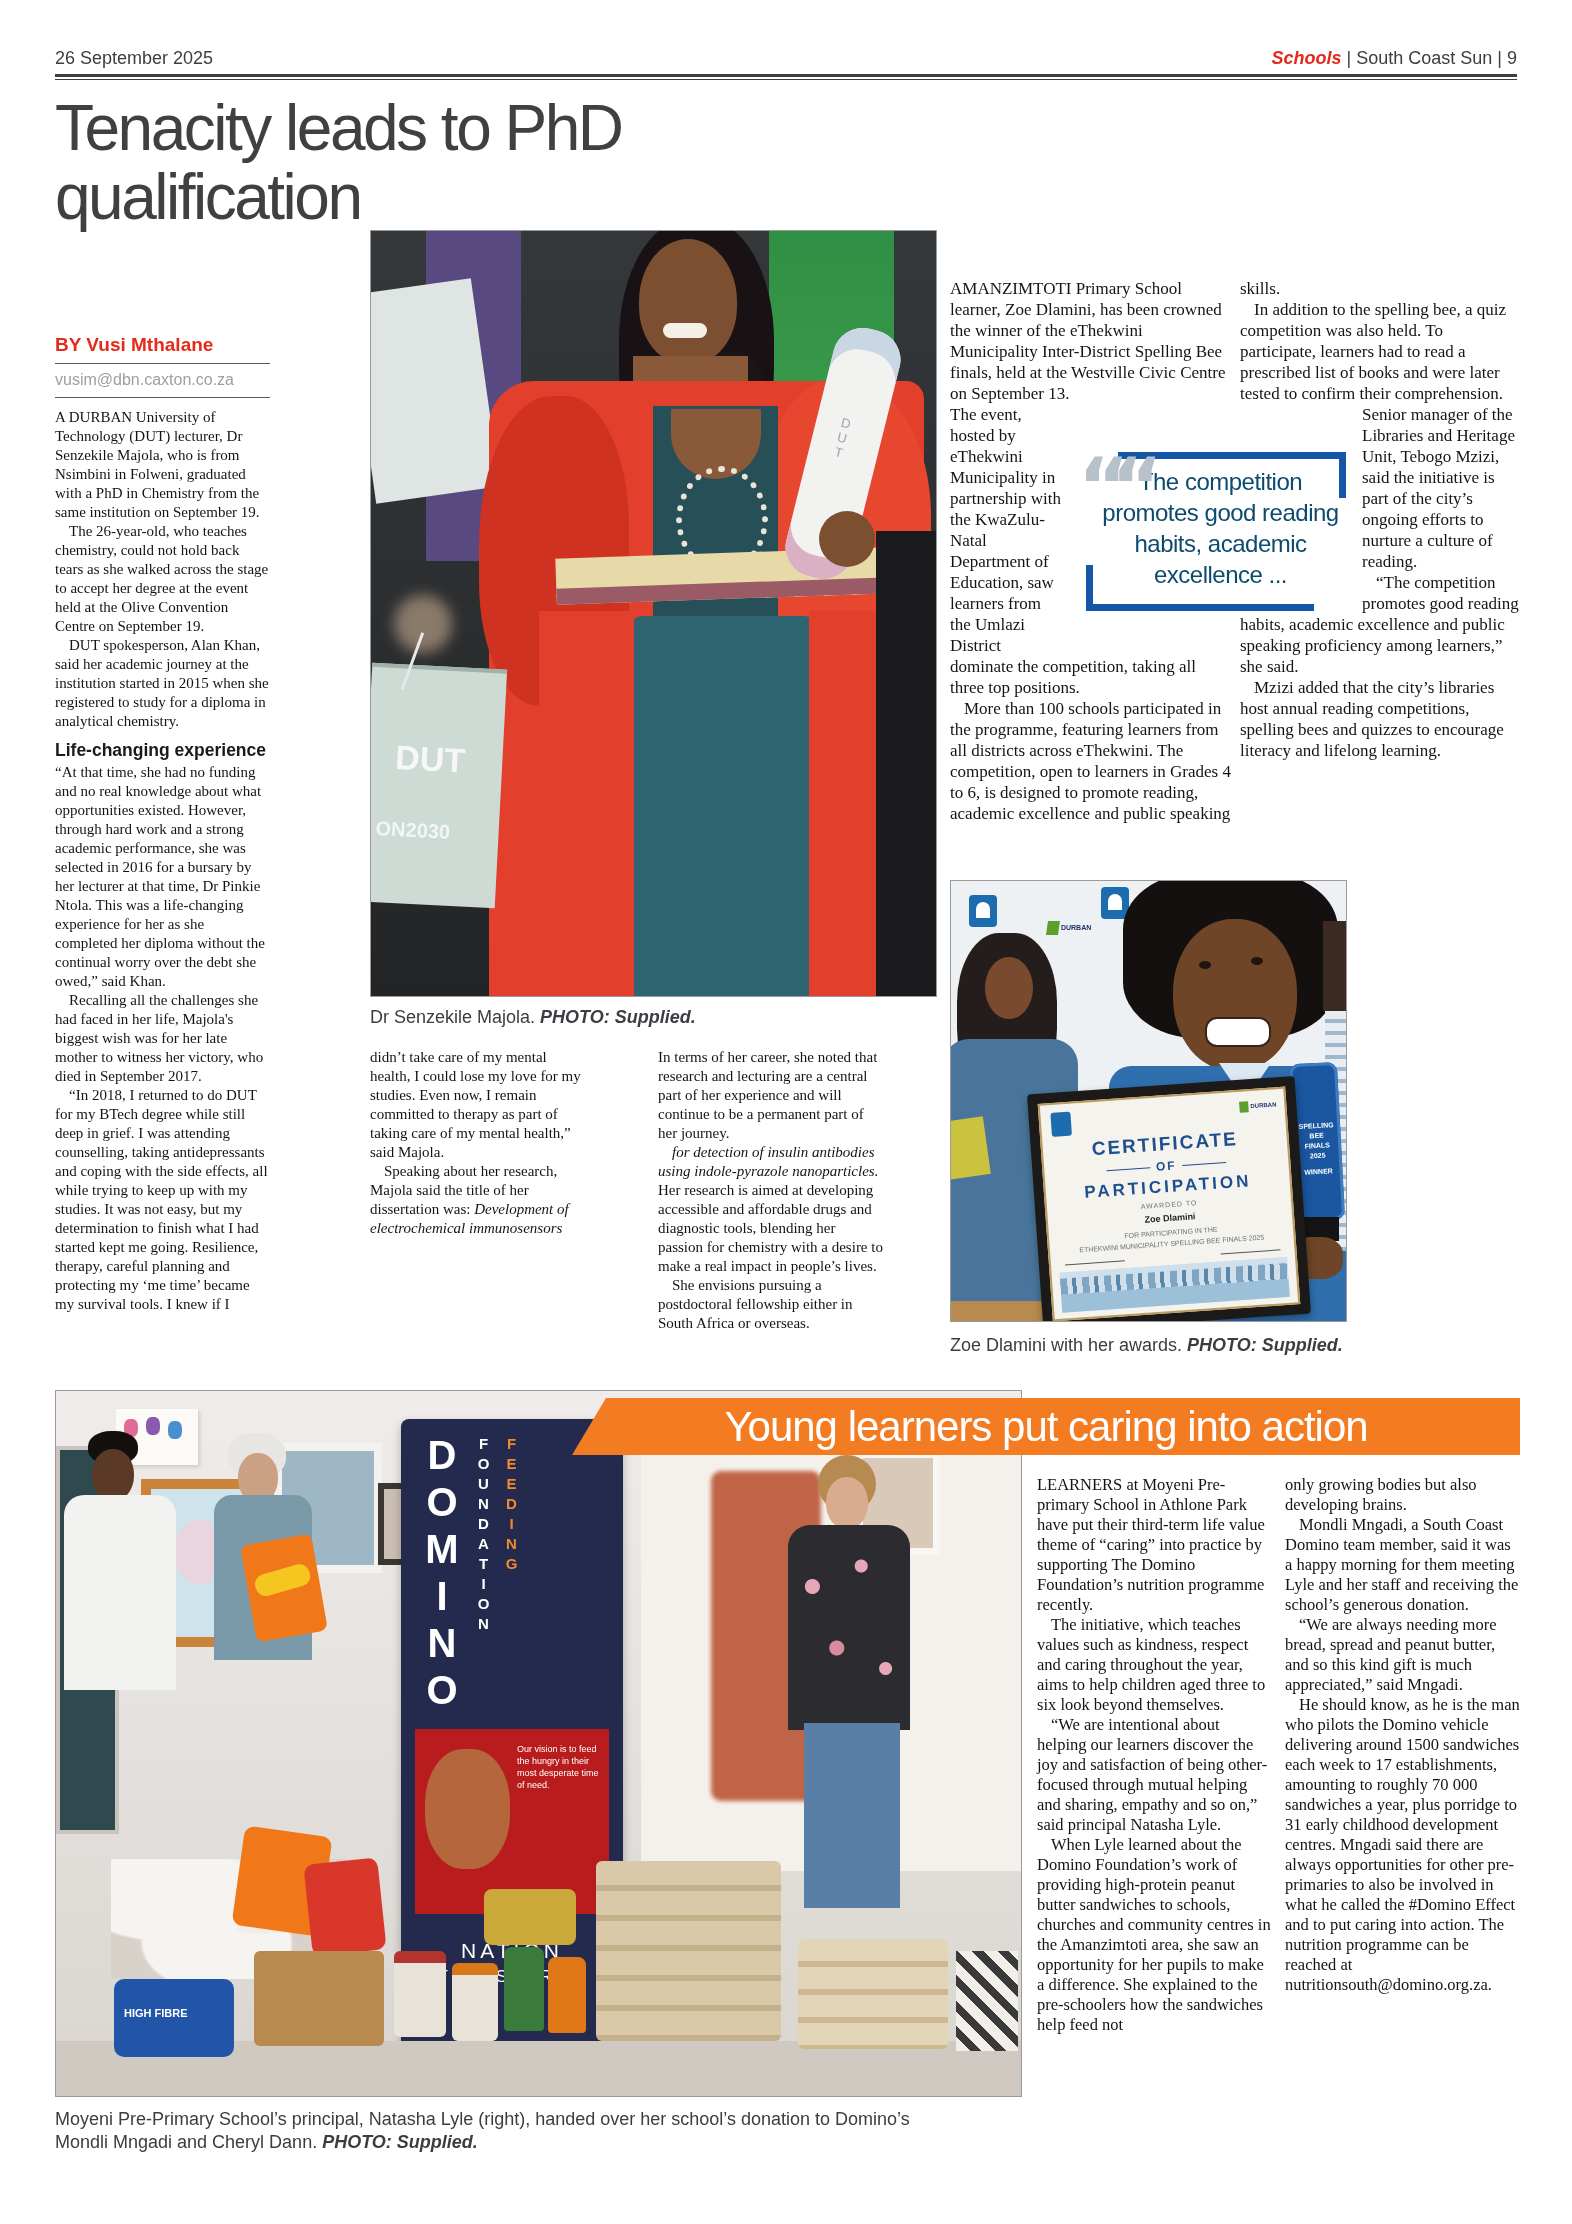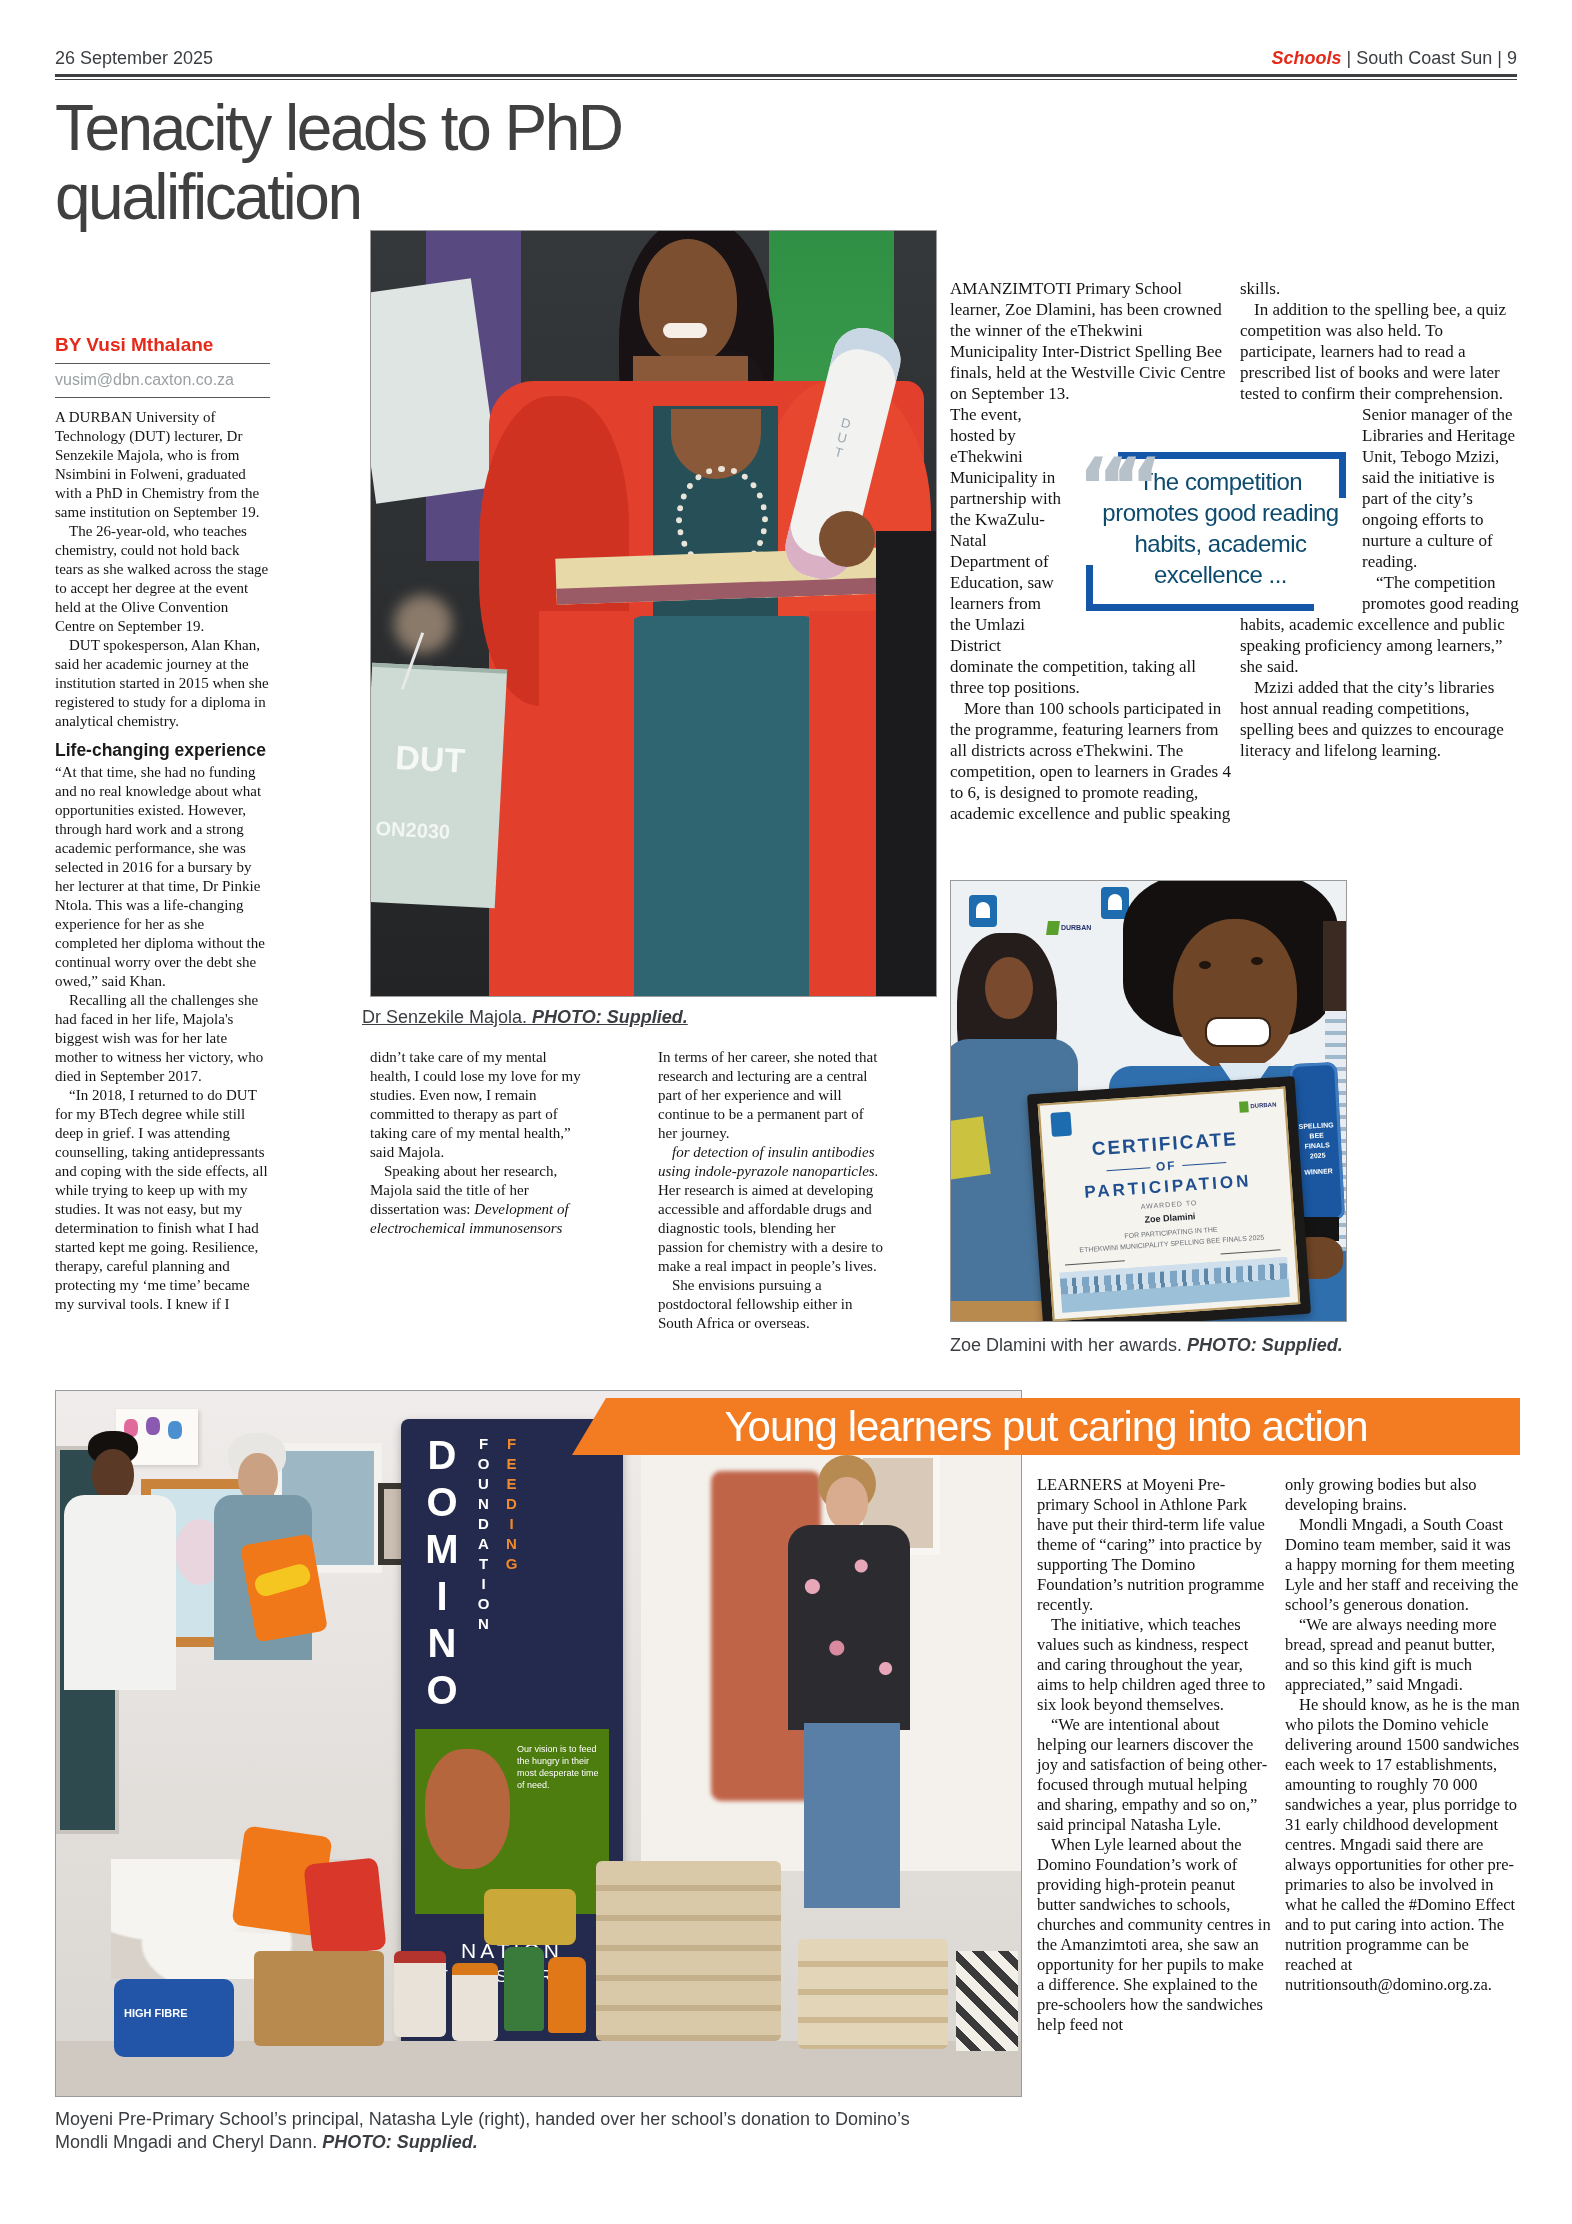--- a/index.html
+++ b/index.html
@@ -114,21 +114,21 @@
     </div>
     <div class="a" style="left:448px;top:280px;width:56px;height:56px;background:#7d4f31;border-radius:50%;"></div>
 
     <div class="a" style="left:-5px;top:435px;width:135px;height:235px;background:#cddbd4;transform:rotate(3deg);border-top:4px solid #9fb3aa;">
       <div class="sans" style="position:absolute;left:28px;top:70px;font-weight:bold;font-size:34px;color:#ffffffcc;">DUT</div>
       <div class="sans" style="position:absolute;left:12px;top:150px;font-weight:bold;font-size:20px;color:#fffffFBB;">ON2030</div>
     </div>
     <div class="a" style="left:40px;top:400px;width:3px;height:60px;background:#e8e8e8;transform:rotate(20deg);"></div>
     <div class="a" style="left:505px;top:300px;width:60px;height:465px;background:#1b1b1d;"></div>
   </div>
-  <div class="a caption" style="left:362px;top:1006px;width:560px;text-decoration:underline;">
+  <div class="a caption" style="left:370px;top:1006px;width:560px;">
     <span>Dr Senzekile Majola.</span>
     <span class="credit">PHOTO: Supplied.</span>
   </div>
 
   <div class="a col bodyA" style="left:370px;top:1048px;width:220px;">
     <p>didn’t take care of my mental health, I could lose my love for my studies. Even now, I remain committed to therapy as part of taking care of my mental health,” said Majola.</p>
     <p><span>Speaking about her research, Majola said the title of her dissertation was: </span><span class="ital">Development of electrochemical immunosensors</span></p>
   </div>
   <div class="a col bodyA" style="left:658px;top:1048px;width:225px;">
     <p>In terms of her career, she noted that research and lecturing are a central part of her experience and will continue to be a permanent part of her journey.</p>
@@ -245,21 +245,21 @@
     <div class="a" style="left:85px;top:88px;width:118px;height:148px;background:#cfe3ea;border:10px solid #c9833a;">
         <div style="position:absolute;left:24px;top:30px;width:50px;height:66px;background:#e8d5de;border-radius:50%;"></div>
       </div>
     <div class="a" style="left:218px;top:52px;width:92px;height:114px;background:#9db8c4;border:8px solid #f4f2ef;"></div>
     <div class="a" style="left:322px;top:92px;width:56px;height:70px;background:#cabfb2;border:6px solid #3a3632;"></div>
 
     <div class="a" style="left:345px;top:28px;width:222px;height:645px;background:#232a4d;border-radius:8px;box-shadow:0 4px 10px #00000044;">
       <div class="vtext sans" style="position:absolute;left:18px;top:14px;font-size:40px;font-weight:bold;color:#ffffff;letter-spacing:3px;">DOMINO</div>
       <div class="vtext sans" style="position:absolute;left:74px;top:16px;font-size:15px;font-weight:bold;color:#ffffff;letter-spacing:3px;">FOUNDATION</div>
       <div class="vtext sans" style="position:absolute;left:102px;top:16px;font-size:15px;font-weight:bold;color:#f08a2a;letter-spacing:3px;">FEEDING</div>
-      <div class="a" style="left:14px;top:310px;width:194px;height:185px;background:#4d7c0f;">
+      <div class="a" style="left:14px;top:310px;width:194px;height:185px;background:#b91c1c;">
         <div style="position:absolute;left:10px;top:20px;width:85px;height:120px;background:#b5663c;border-radius:45%;"></div>
         <div class="sans" style="position:absolute;right:6px;top:14px;width:86px;font-size:9px;line-height:12px;color:#ffffff;">Our vision is to feed the hungry in their most desperate time of need.</div>
       </div>
       <div class="sans" style="position:absolute;left:0;top:520px;width:100%;text-align:center;font-size:21px;letter-spacing:4px;color:#ffffff;">NATION</div>
       <div class="sans" style="position:absolute;left:0;top:548px;width:100%;text-align:center;font-size:17px;letter-spacing:3px;color:#ffffff;">TRANSFORMA</div>
     </div>
 
     <div class="a" style="left:585px;top:40px;width:380px;height:430px;background:#f4f1ec;border-top:10px solid #c23333;"></div>
     <div class="a" style="left:655px;top:80px;width:110px;height:330px;background:#c06448;filter:blur(2px);border-radius:10px;"></div>
     <div class="a" style="left:800px;top:60px;width:70px;height:90px;background:#d9c9b8;border:7px solid #f8f6f2;"></div>

